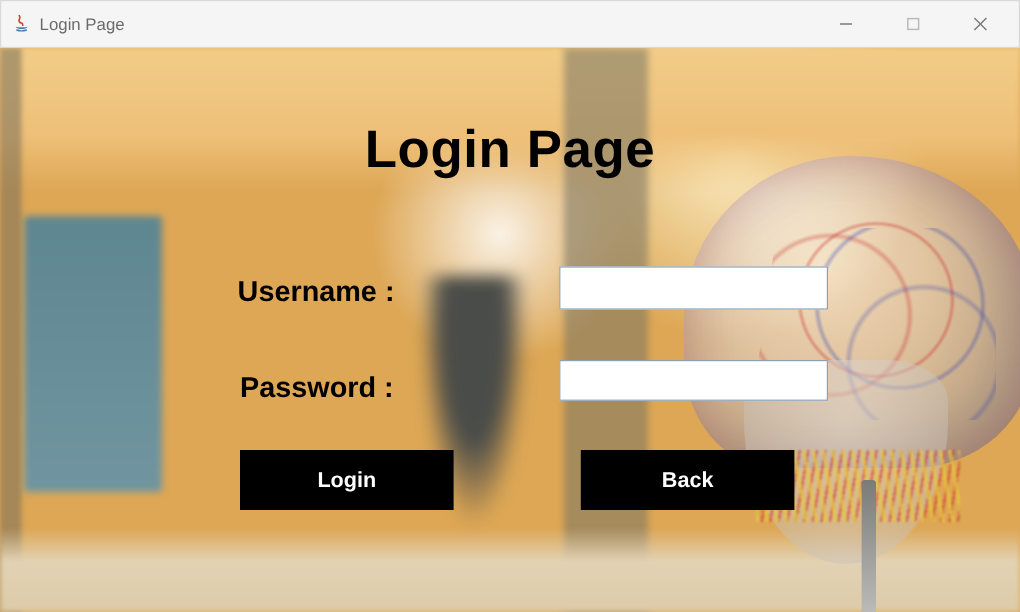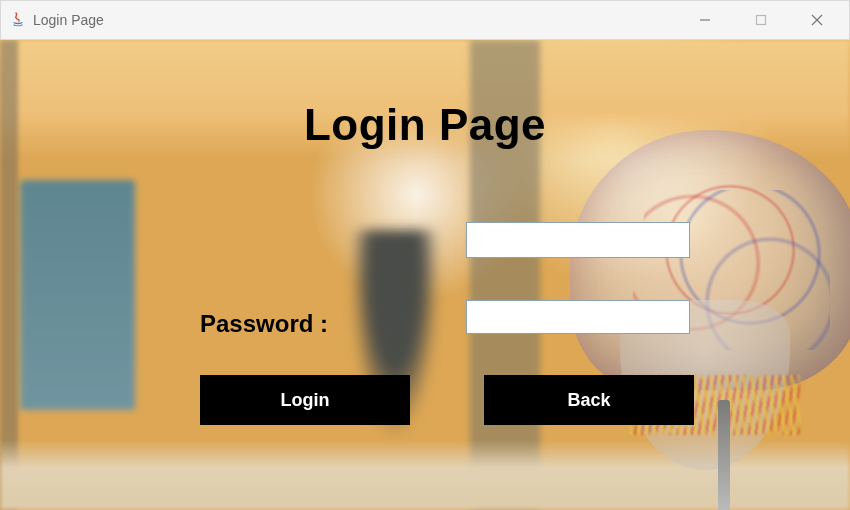--- a/index.html
+++ b/index.html
@@ -162,21 +162,21 @@
     font-family: Arial, Helvetica, sans-serif;
     font-size: 15px;
     padding: 0 6px;
     outline: none;
   }
   .tf-user { top: 182px; left: 466px; }
   .tf-pass { top: 260px; left: 466px; height: 34px; }
 
   .btn {
     position: absolute;
-    width: 210px;
+    width: 178px;
     height: 50px;
     background: #000;
     color: #fff;
     font-size: 18px;
     font-weight: 700;
     border: none;
     cursor: pointer;
     font-family: Arial, Helvetica, sans-serif;
   }
   .btn-login { top: 335px; left: 200px; }
@@ -227,20 +227,21 @@
     <div class="cranium"></div>
     <div class="vessels1"></div>
     <div class="vessels2"></div>
     <div class="face"></div>
     <div class="nerves"></div>
     <div class="stand"></div>
   </div>
 
   <div class="heading">Login Page</div>
 
+  <div class="label label-user">Username :</div>
   <input type="text" class="textfield tf-user" value="" style="">
 
   <div class="label label-pass">Password :</div>
   <input type="password" class="textfield tf-pass" value="" style="">
 
   <button class="btn btn-login">Login</button>
   <button class="btn btn-back">Back</button>
 </div>
 
 </body></html>

